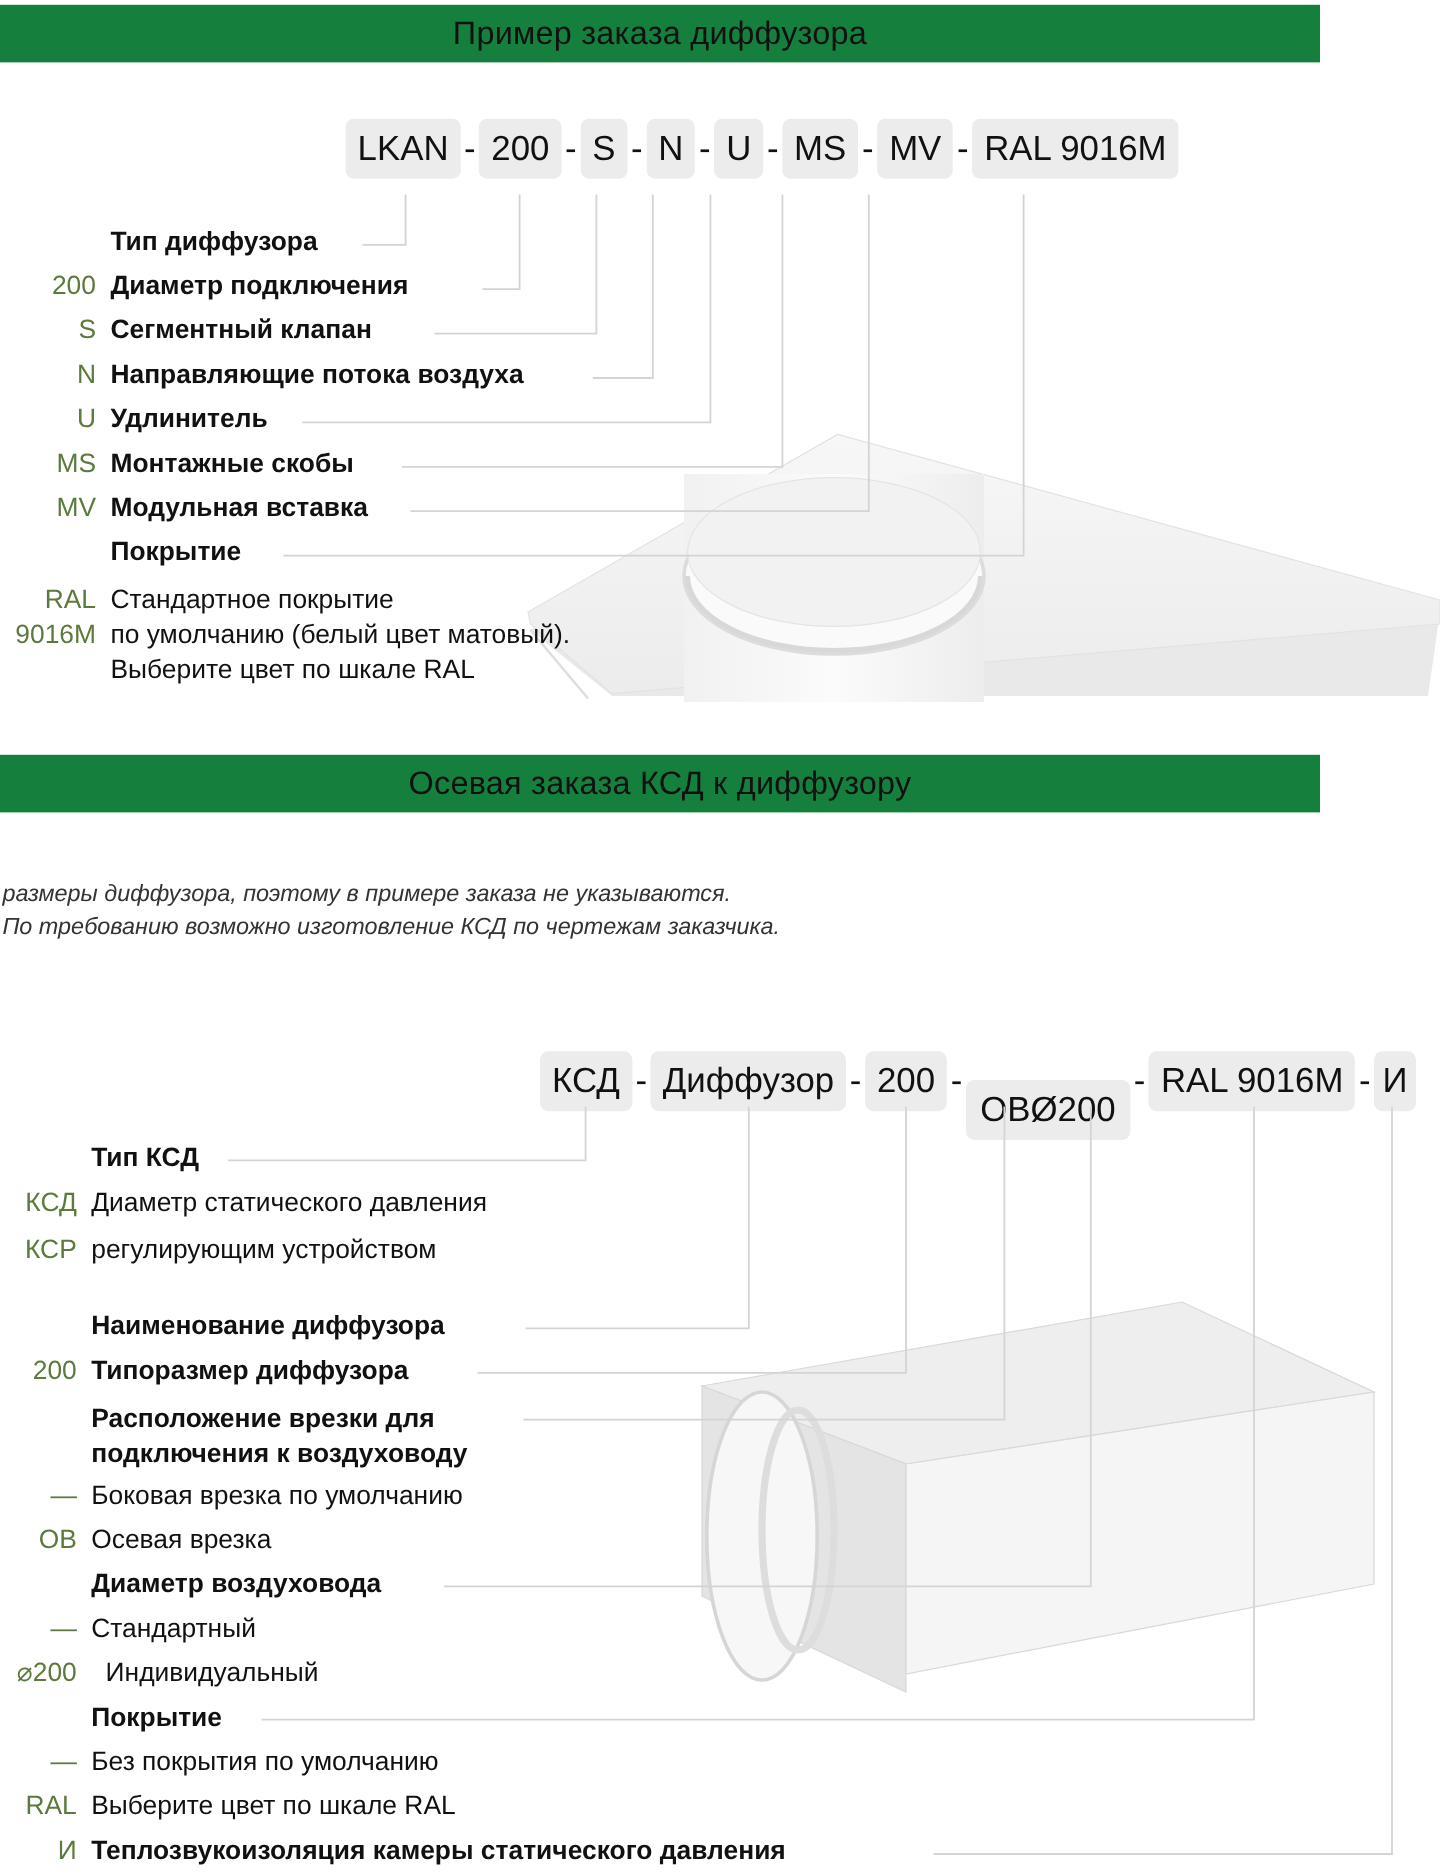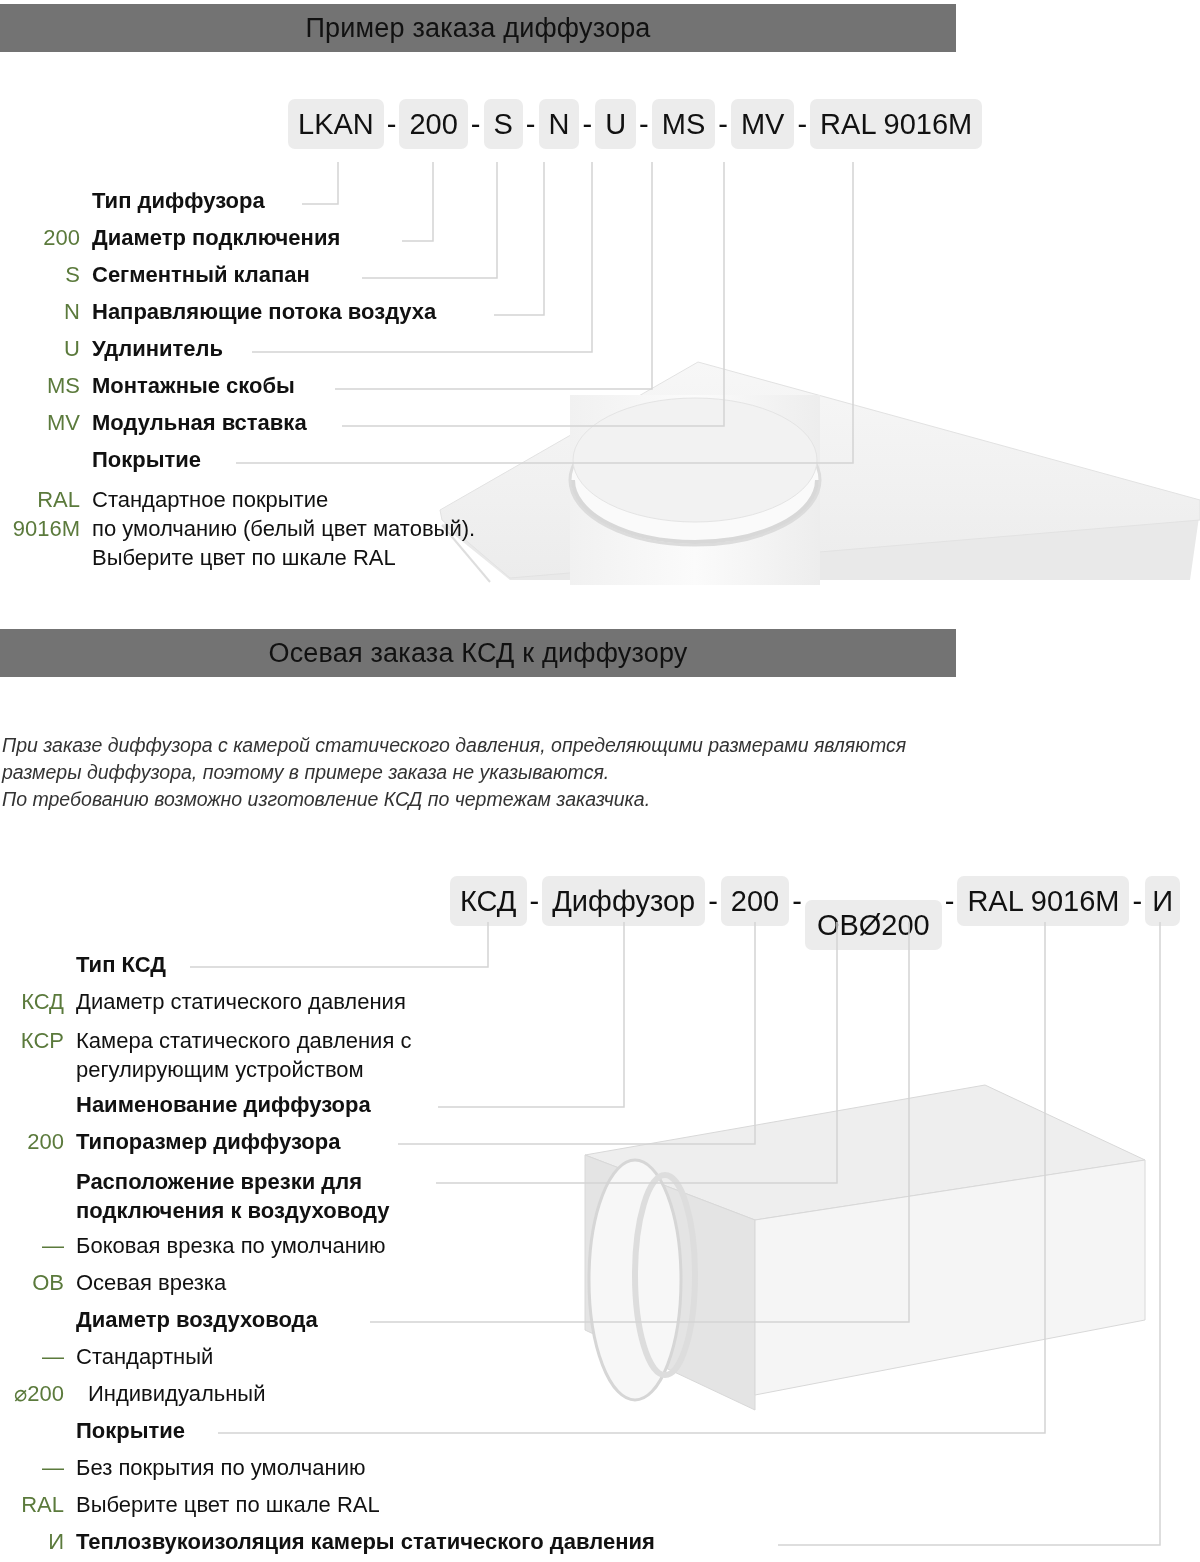--- a/index.html
+++ b/index.html
@@ -1,18 +1,18 @@
 <!DOCTYPE html>
 <html><head>
 <meta charset="utf-8">
 <style>
   html, body { margin: 0; padding: 0; background: #ffffff; }
   body { width: 1200px; height: 1562px; position: relative; overflow: hidden;
          font-family: "Liberation Sans", "DejaVu Sans", sans-serif; color: #111; }
-  .banner { position: absolute; left: 0; width: 956px; height: 48px; background: #737373;
+  .banner { position: absolute; left: 0; width: 1100px; height: 48px; background: #15803d;
             display: flex; align-items: center; justify-content: center;
             font-size: 27px; color: #111; letter-spacing: 0.2px; }
   .code-row { position: absolute; display: flex; align-items: center; }
   .chip { background: #ececec; border-radius: 7px; font-size: 29px; color: #111;
           height: 50px; line-height: 50px; padding: 0 10px; }
   .dash { font-size: 29px; color: #111; padding: 0 3px; }
   .row { position: absolute; display: flex; align-items: baseline; }
   .code { color: #5b7a3c; font-size: 22px; text-align: right; font-weight: 500; }
   .label { font-size: 22px; color: #111; }
   .label.bold { font-weight: bold; }
@@ -122,21 +122,20 @@
       <div>Выберите цвет по шкале RAL</div>
     </div>
   </div>
 </div>
 
 <div class="banner" style="top:629px;">
   <span>Осевая заказа КСД к диффузору</span>
 </div>
 
 <div class="note">
-  <div>При заказе диффузора с камерой статического давления, определяющими размерами являются</div>
   <div>размеры диффузора, поэтому в примере заказа не указываются.</div>
   <div>По требованию возможно изготовление КСД по чертежам заказчика.</div>
 </div>
 
 <div class="code-row" style="left:450px;top:852px;">
   <span class="chip">КСД</span>
   <span class="dash">-</span>
   <span class="chip">Диффузор</span>
   <span class="dash">-</span>
   <span class="chip">200</span>
@@ -153,21 +152,20 @@
       <span class="code" style="width: 64px; color: rgb(91, 122, 60);"></span>
       <span class="label bold" style="margin-left:12px">Тип КСД</span>
     </div>
   <div class="row" style="left:0;top:989px;">
       <span class="code" style="width: 64px; color: rgb(91, 122, 60);">КСД</span>
       <span class="label" style="margin-left:12px">Диаметр статического давления</span>
     </div>
   <div class="row" style="left:0;top:1026px;align-items:flex-start;">
       <span class="code" style="width: 64px; line-height: 29px; color: rgb(91, 122, 60);">КСР</span>
       <div class="label multi" style="margin-left:12px">
-        <div>Камера статического давления с</div>
         <div>регулирующим устройством</div>
       </div>
     </div>
   <div class="row" style="left:0;top:1092px;">
       <span class="code" style="width: 64px; color: rgb(91, 122, 60);"></span>
       <span class="label bold" style="margin-left:12px">Наименование диффузора</span>
     </div>
   <div class="row" style="left:0;top:1129px;">
       <span class="code" style="width: 64px; color: rgb(91, 122, 60);">200</span>
       <span class="label bold" style="margin-left:12px">Типоразмер диффузора</span>

